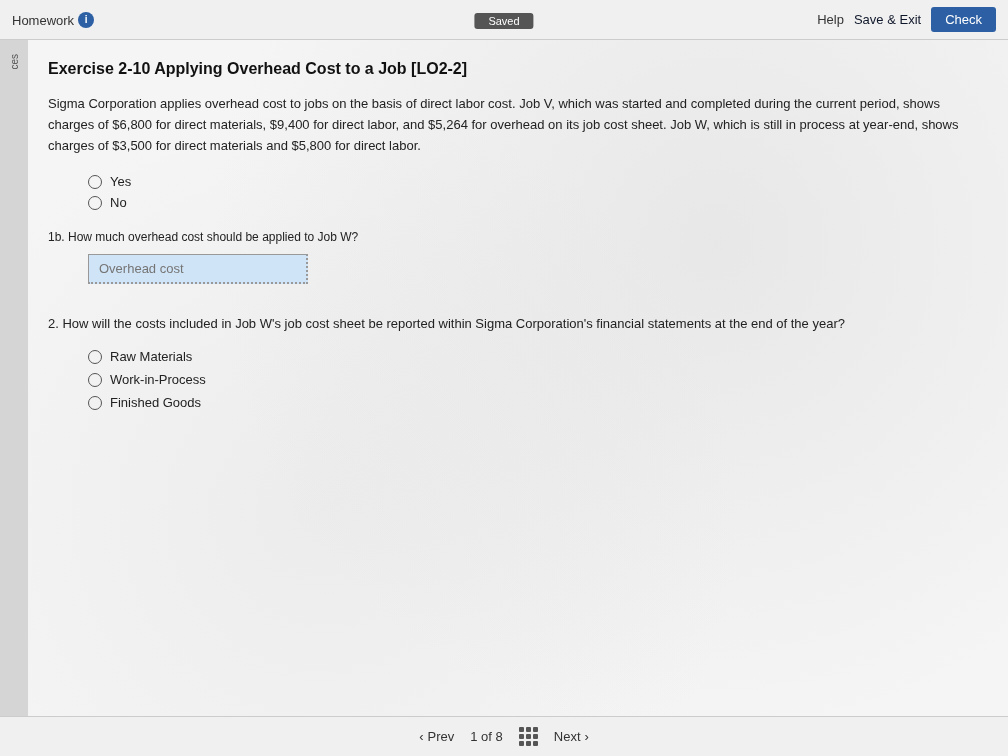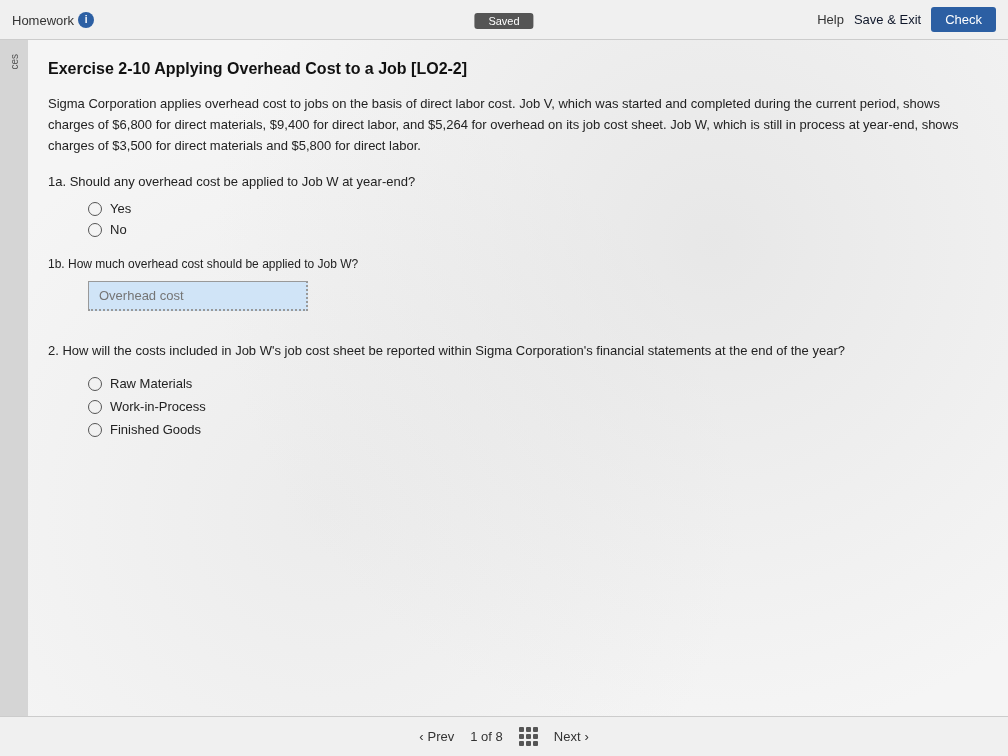--- a/index.html
+++ b/index.html
@@ -283,21 +283,20 @@
 <div class="sidebar-strip">
   <span class="sidebar-tab">ces</span>
 </div>
 
 <div class="main-content">
 
   <div class="exercise-title">Exercise 2-10 Applying Overhead Cost to a Job [LO2-2]</div>
 
   <div class="description">Sigma Corporation applies overhead cost to jobs on the basis of direct labor cost. Job V, which was started and completed during the current period, shows charges of $6,800 for direct materials, $9,400 for direct labor, and $5,264 for overhead on its job cost sheet. Job W, which is still in process at year-end, shows charges of $3,500 for direct materials and $5,800 for direct labor.</div>
 
-  <div class="question-text">1a. Should any overhead cost be applied to Job W at year-end?</div>
 
   <div class="radio-group">
     <div class="radio-item">
       <span class="radio-circle"></span>
       <span>Yes</span>
     </div>
     <div class="radio-item">
       <span class="radio-circle"></span>
       <span>No</span>
     </div>

